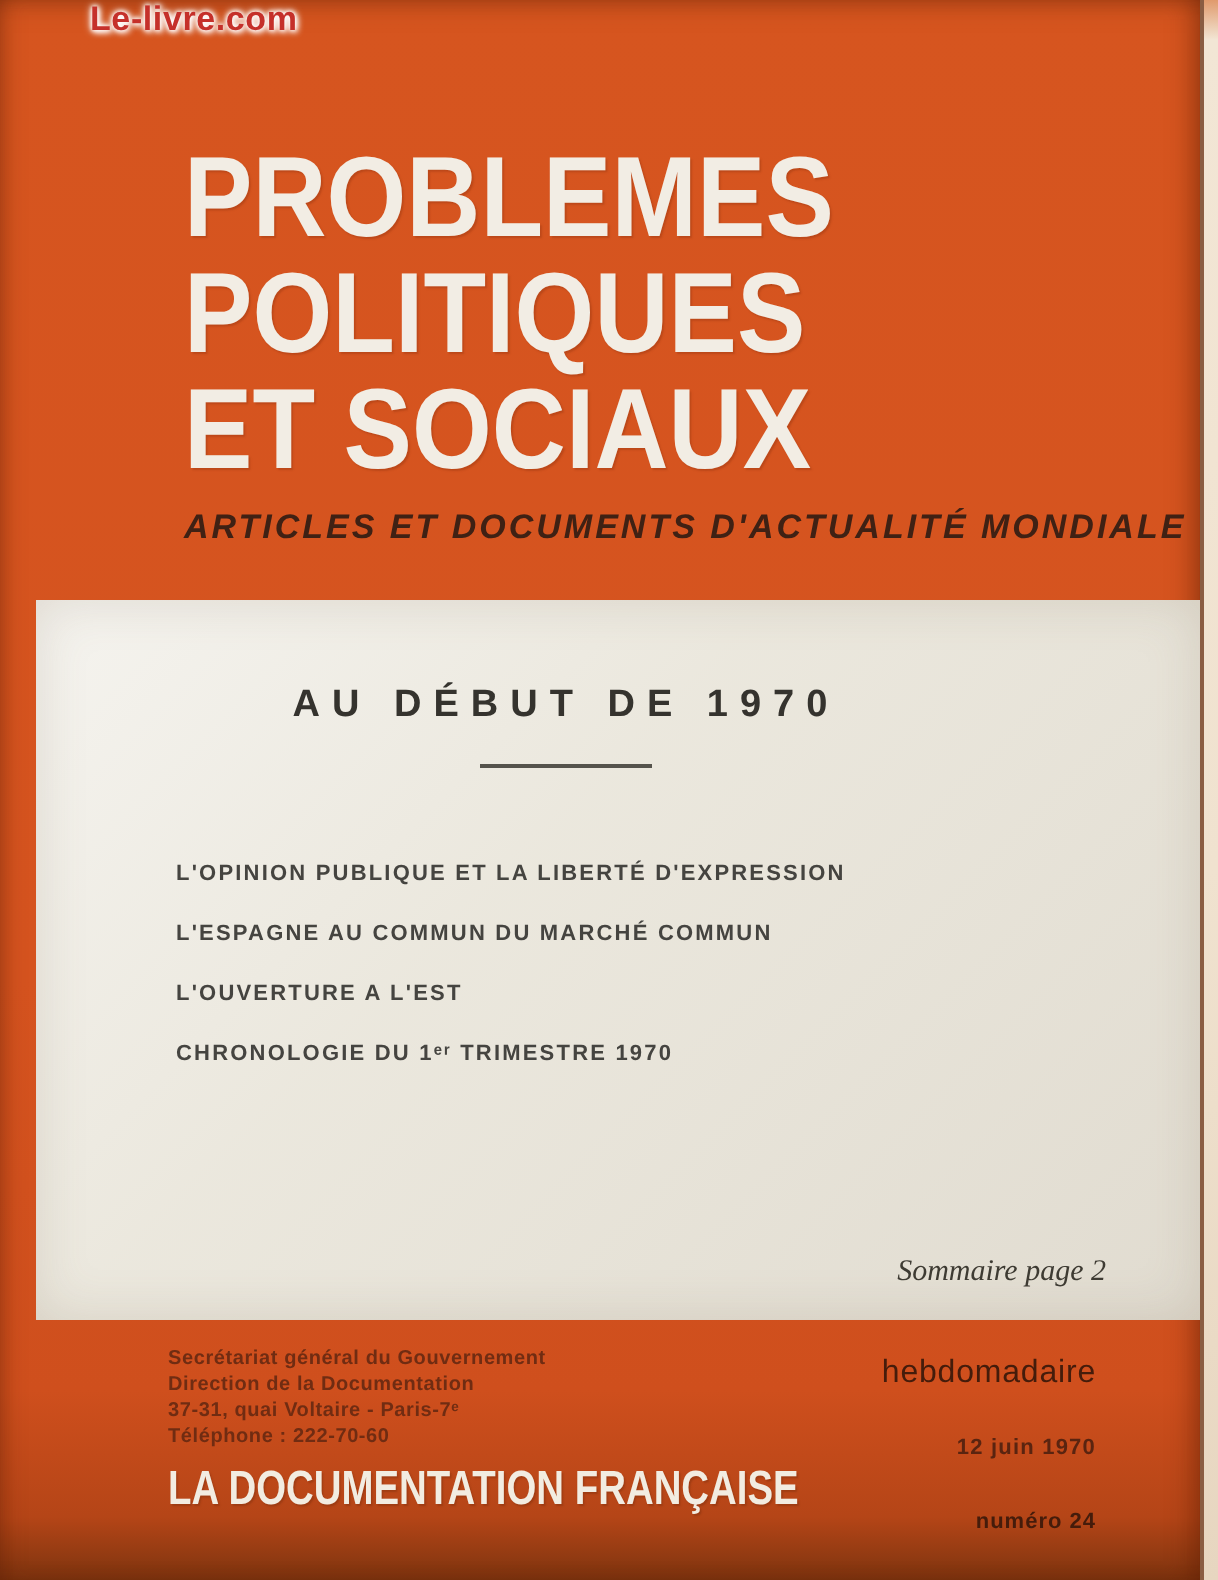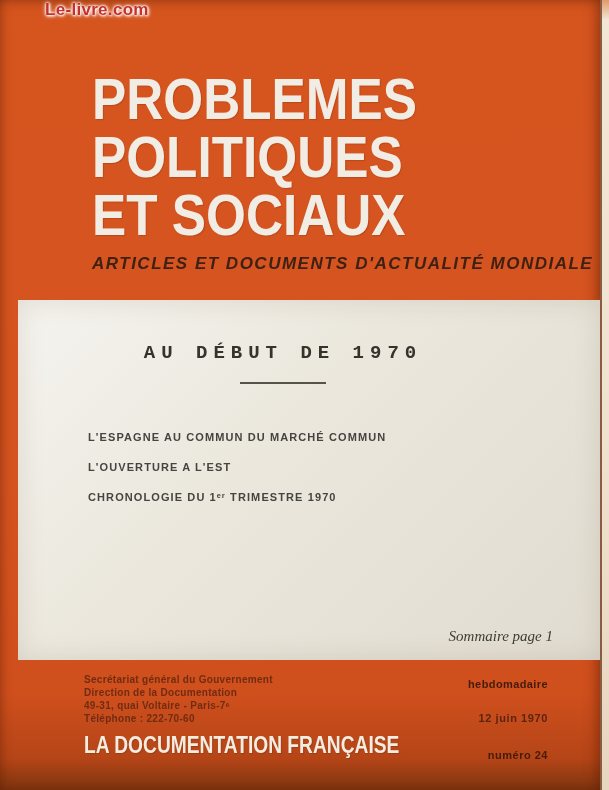--- a/index.html
+++ b/index.html
@@ -31,37 +31,37 @@
   .masthead-sub{margin-top:10px;font-style:italic;font-weight:bold;font-size:17px;
                 letter-spacing:1.5px;color:#3f2114;white-space:nowrap;}
 
   
   .panel{position:absolute;left:18px;top:300px;width:582px;height:360px;background:#ebe8df;
          background-image:linear-gradient(135deg,rgba(255,255,255,.5) 0%,rgba(235,230,215,.2) 40%,rgba(150,130,100,.12) 100%);
          box-shadow:inset 0 0 26px rgba(120,100,70,.18);}
   .panel-head{width:530px;text-align:center;padding-top:30px;}
   .panel-title{font-family:"Liberation Serif",serif;font-weight:bold;font-size:29px;
                letter-spacing:9px;color:#32302b;}
-  .panel-subtitle{margin-top:12px;font-family:Liberation Mono, monospace;font-weight:bold;
+  .panel-subtitle{margin-top:12px;font-family:Liberation Sans, sans-serif;font-weight:bold;
                   font-size:19px;letter-spacing:6px;color:#35332e;}
   .panel-rule{width:86px;height:2px;background:#55534c;margin:18px auto 0;}
   .articles{margin:46px 0 0 70px;width:482px;}
   .article{font-weight:bold;font-size:11px;line-height:14px;letter-spacing:1.1px;
            color:#454440;margin-bottom:16px;}
   .sommaire{position:absolute;right:47px;top:328px;font-family:"Liberation Serif",serif;
             font-style:italic;font-size:15px;color:#3e3b33;}
 
   
   .address{position:absolute;left:84px;top:673px;font-weight:bold;font-size:10px;
            line-height:13px;letter-spacing:.3px;color:#702c12;}
   .publisher{position:absolute;left:84px;top:731px;font-weight:800;font-size:24px;
              white-space:nowrap;transform:scaleX(.8);transform-origin:left center;
              color:#f2ece1;text-shadow:1px 1px 1px rgba(120,45,12,.4);}
   .meta{position:absolute;left:430px;top:678px;width:118px;text-align:right;}
-  .meta-periodicity{font-weight:bold;font-size:11px;letter-spacing:.4px;color:#451c0b;}
+  .meta-periodicity{font-weight:normal;font-size:16px;letter-spacing:.4px;color:#451c0b;}
   .meta-date{margin-top:22px;font-weight:bold;font-size:11px;letter-spacing:.6px;color:#5a2410;}
   .meta-issue{margin-top:25px;font-weight:bold;font-size:11px;letter-spacing:.5px;color:#451c0b;}
 </style>
 </head>
 <body>
 
 <div class="page">
 
   <div class="page-edge"></div>
 
@@ -73,31 +73,32 @@
       <div class="title-line">ET SOCIAUX</div>
       <div class="masthead-sub">ARTICLES ET DOCUMENTS D'ACTUALITÉ MONDIALE</div>
     </div>
 
     <div class="panel">
       <div class="panel-head">
         <div class="panel-subtitle">AU DÉBUT DE 1970</div>
         <div class="panel-rule"></div>
       </div>
       <div class="articles">
+        <div class="article">L'OPINION PUBLIQUE ET LA LIBERTÉ D'EXPRESSION</div>
         <div class="article">L'ESPAGNE AU COMMUN DU MARCHÉ COMMUN</div>
         <div class="article">L'OUVERTURE A L'EST</div>
         <div class="article">CHRONOLOGIE DU 1ᵉʳ TRIMESTRE 1970</div>
       </div>
-      <div class="sommaire">Sommaire page 1</div>
+      <div class="sommaire">Sommaire page 2</div>
     </div>
 
     <div class="address">
       <div>Secrétariat général du Gouvernement</div>
       <div>Direction de la Documentation</div>
-      <div>49-31, quai Voltaire - Paris-7ᵉ</div>
+      <div>37-31, quai Voltaire - Paris-7ᵉ</div>
       <div>Téléphone : 222-70-60</div>
     </div>
 
     <div class="publisher">LA DOCUMENTATION FRANÇAISE</div>
 
     <div class="meta">
       <div class="meta-periodicity">hebdomadaire</div>
       <div class="meta-date">12 juin 1970</div>
       <div class="meta-issue">numéro 24</div>
     </div>

